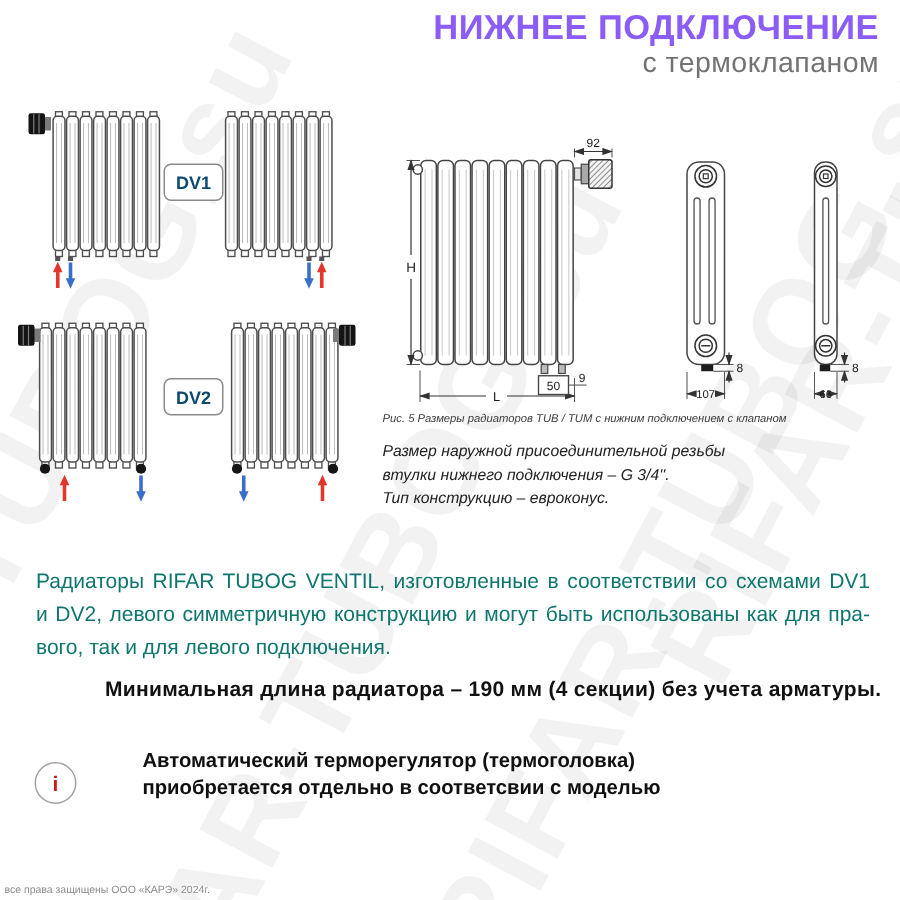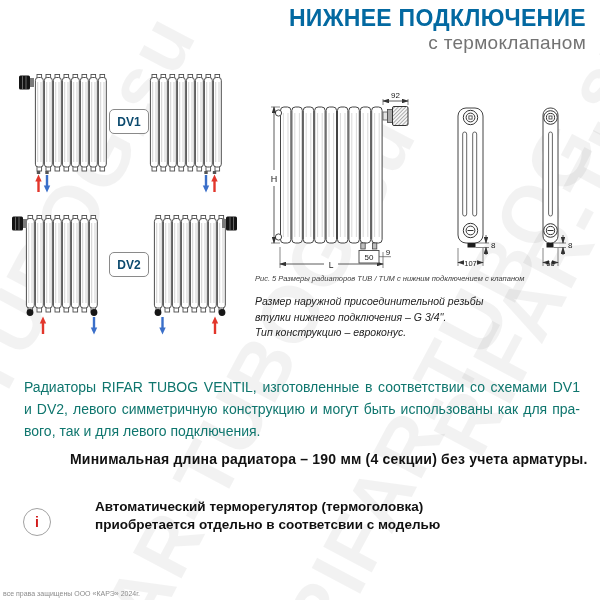--- a/index.html
+++ b/index.html
@@ -5,21 +5,21 @@
   html,body{margin:0;padding:0;background:#fff;}
   .page{position:relative;width:600px;height:600px;background:#fff;overflow:hidden;
         font-family:"Liberation Sans",sans-serif;color:#1a1a1a;}
   
   .wm{position:absolute;z-index:0;font-weight:800;font-size:80px;letter-spacing:2px;
       color:rgba(0,0,0,0.05);white-space:nowrap;transform:translate(-50%,-50%) rotate(-62deg);
       pointer-events:none;user-select:none;}
   .layer{position:relative;z-index:1;}
   
   .title{position:absolute;top:6px;right:14px;text-align:right;line-height:1.05;}
-  .title .l1{font-size:23px;font-weight:800;letter-spacing:.3px;color:#0369a1;}
+  .title .l1{font-size:23px;font-weight:800;letter-spacing:.3px;color:#8b5cf6;}
   .title .l2{font-size:19px;font-weight:400;letter-spacing:.3px;color:#737373;margin-top:3px;}
   
   .rad{position:absolute;}
   .dv-label{position:absolute;width:38px;height:23px;border:1.3px solid #8a8a8a;border-radius:5px;
             display:flex;align-items:center;justify-content:center;font-size:12px;font-weight:700;
             color:#0c4a6e;background:#fff;}
   
   .caption{position:absolute;left:255px;top:274px;font-size:7.5px;font-style:italic;color:#3c3c3c;}
   .thread-note{position:absolute;left:255px;top:294px;font-size:10.5px;font-style:italic;
                color:#222;line-height:15.5px;}

